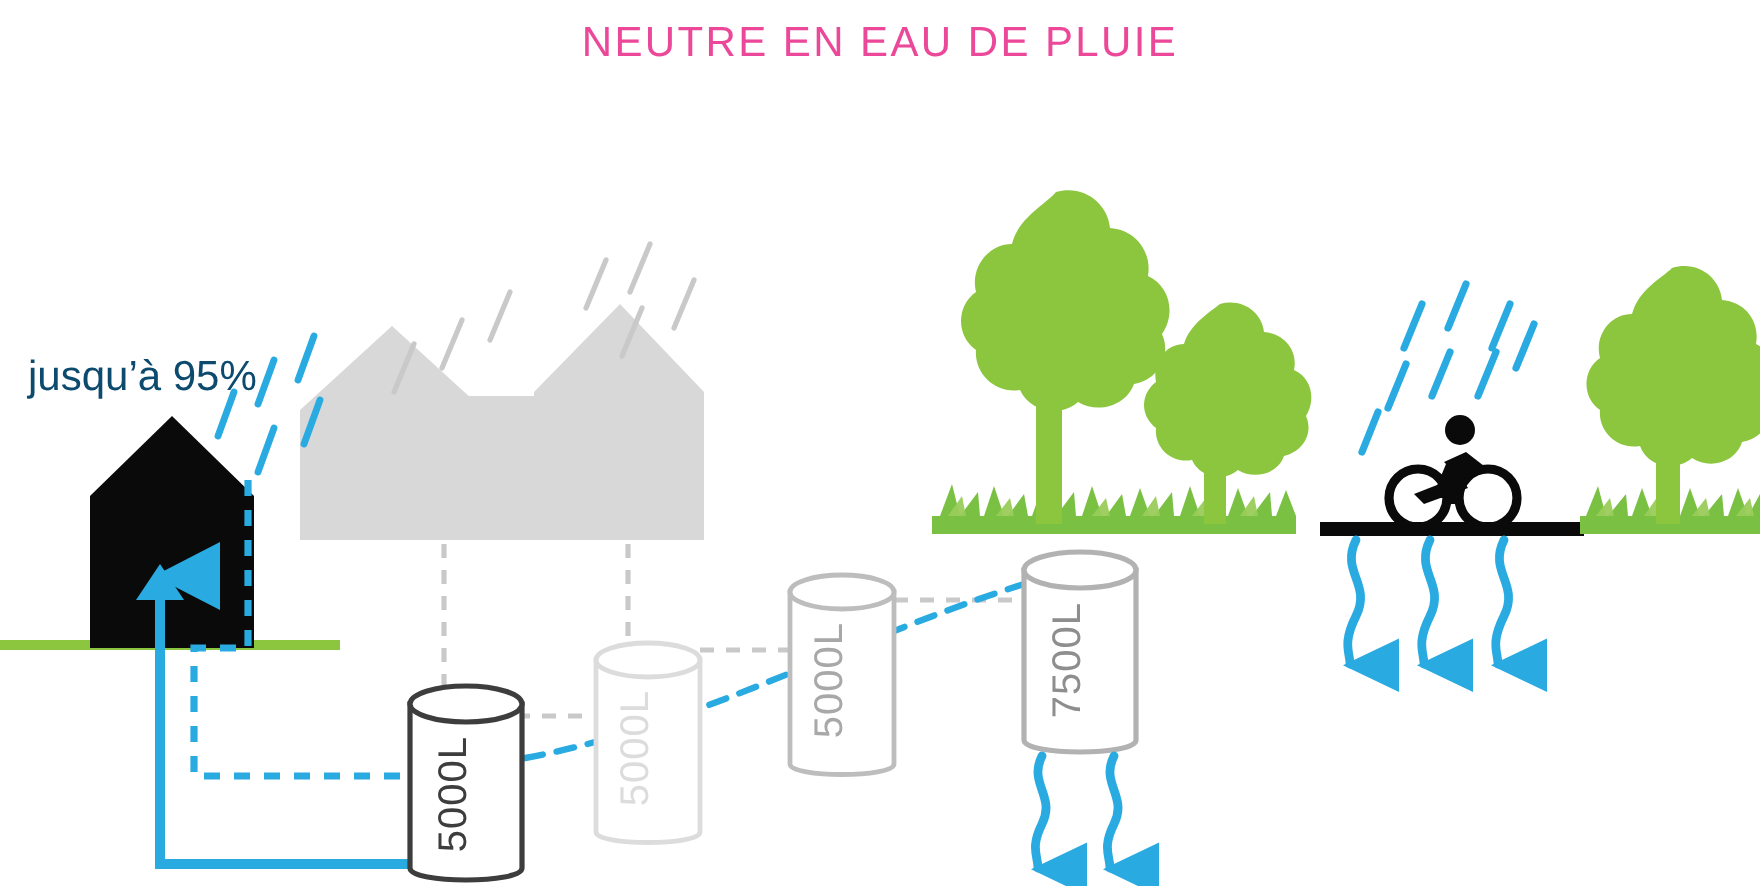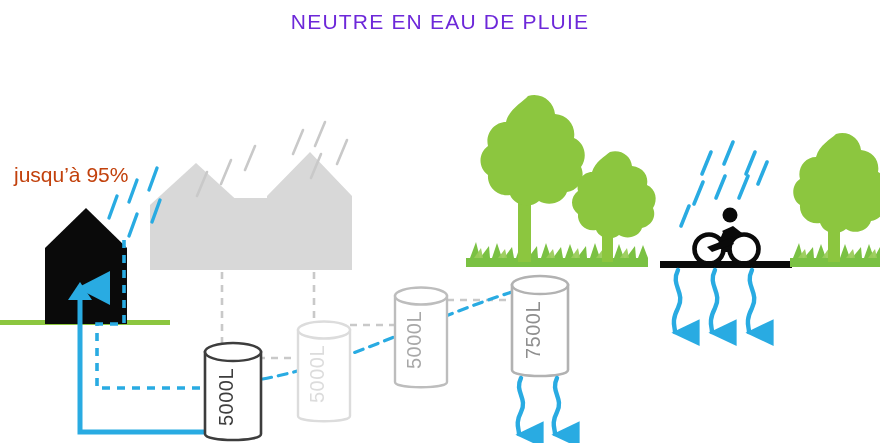--- a/index.html
+++ b/index.html
@@ -9,26 +9,26 @@
     font-family:"Liberation Sans", sans-serif;
     overflow:hidden;
     position:relative;
   }
   #stage{position:relative;width:880px;height:443px;}
   .title{
     position:absolute;top:10px;left:0;width:880px;
     text-align:center;
     font-size:21px;
     letter-spacing:1.2px;
-    color:#6d28d9;
+    color:#ec4899;
     font-family:"Liberation Sans", sans-serif;
   }
   .pct-label{
-    position:absolute;left:14px;top:163px;
-    font-size:21px;color:#c2410c;
+    position:absolute;left:14px;top:177px;
+    font-size:21px;color:#0c4a6e;
     white-space:nowrap;
   }
   svg.scene{position:absolute;left:0;top:0;width:880px;height:443px;}
   .tank-label{
     font-family:"Liberation Sans", sans-serif;
     font-size:20px;
     letter-spacing:0.5px;
   }
 </style>
 </head>

